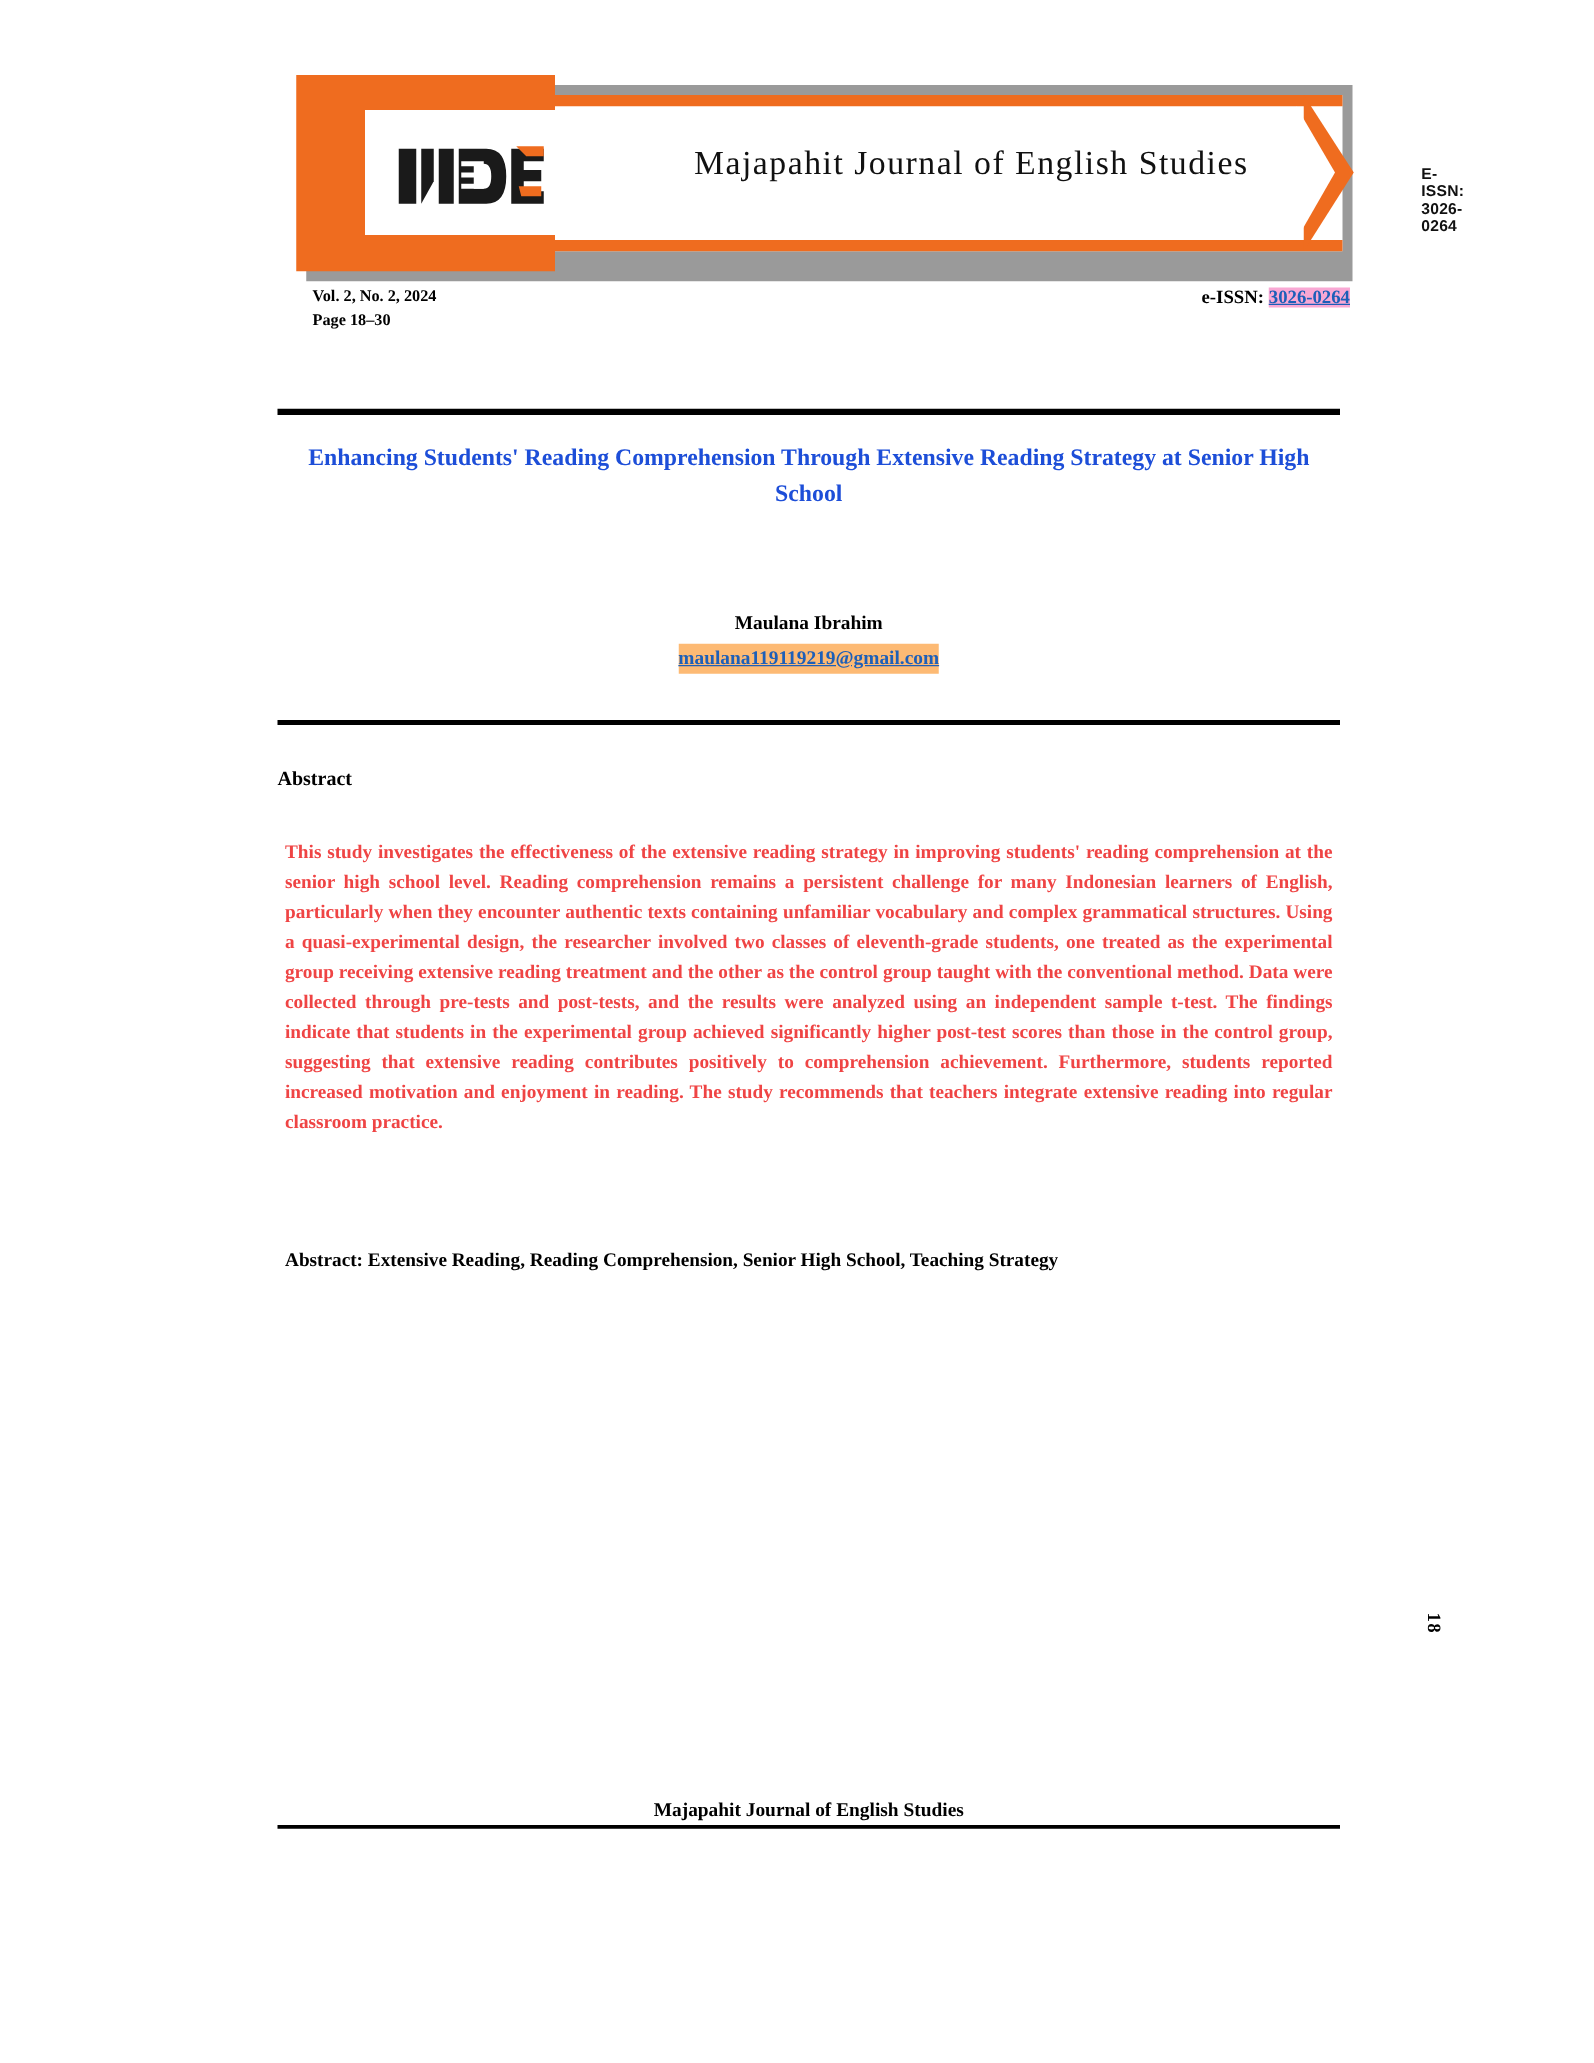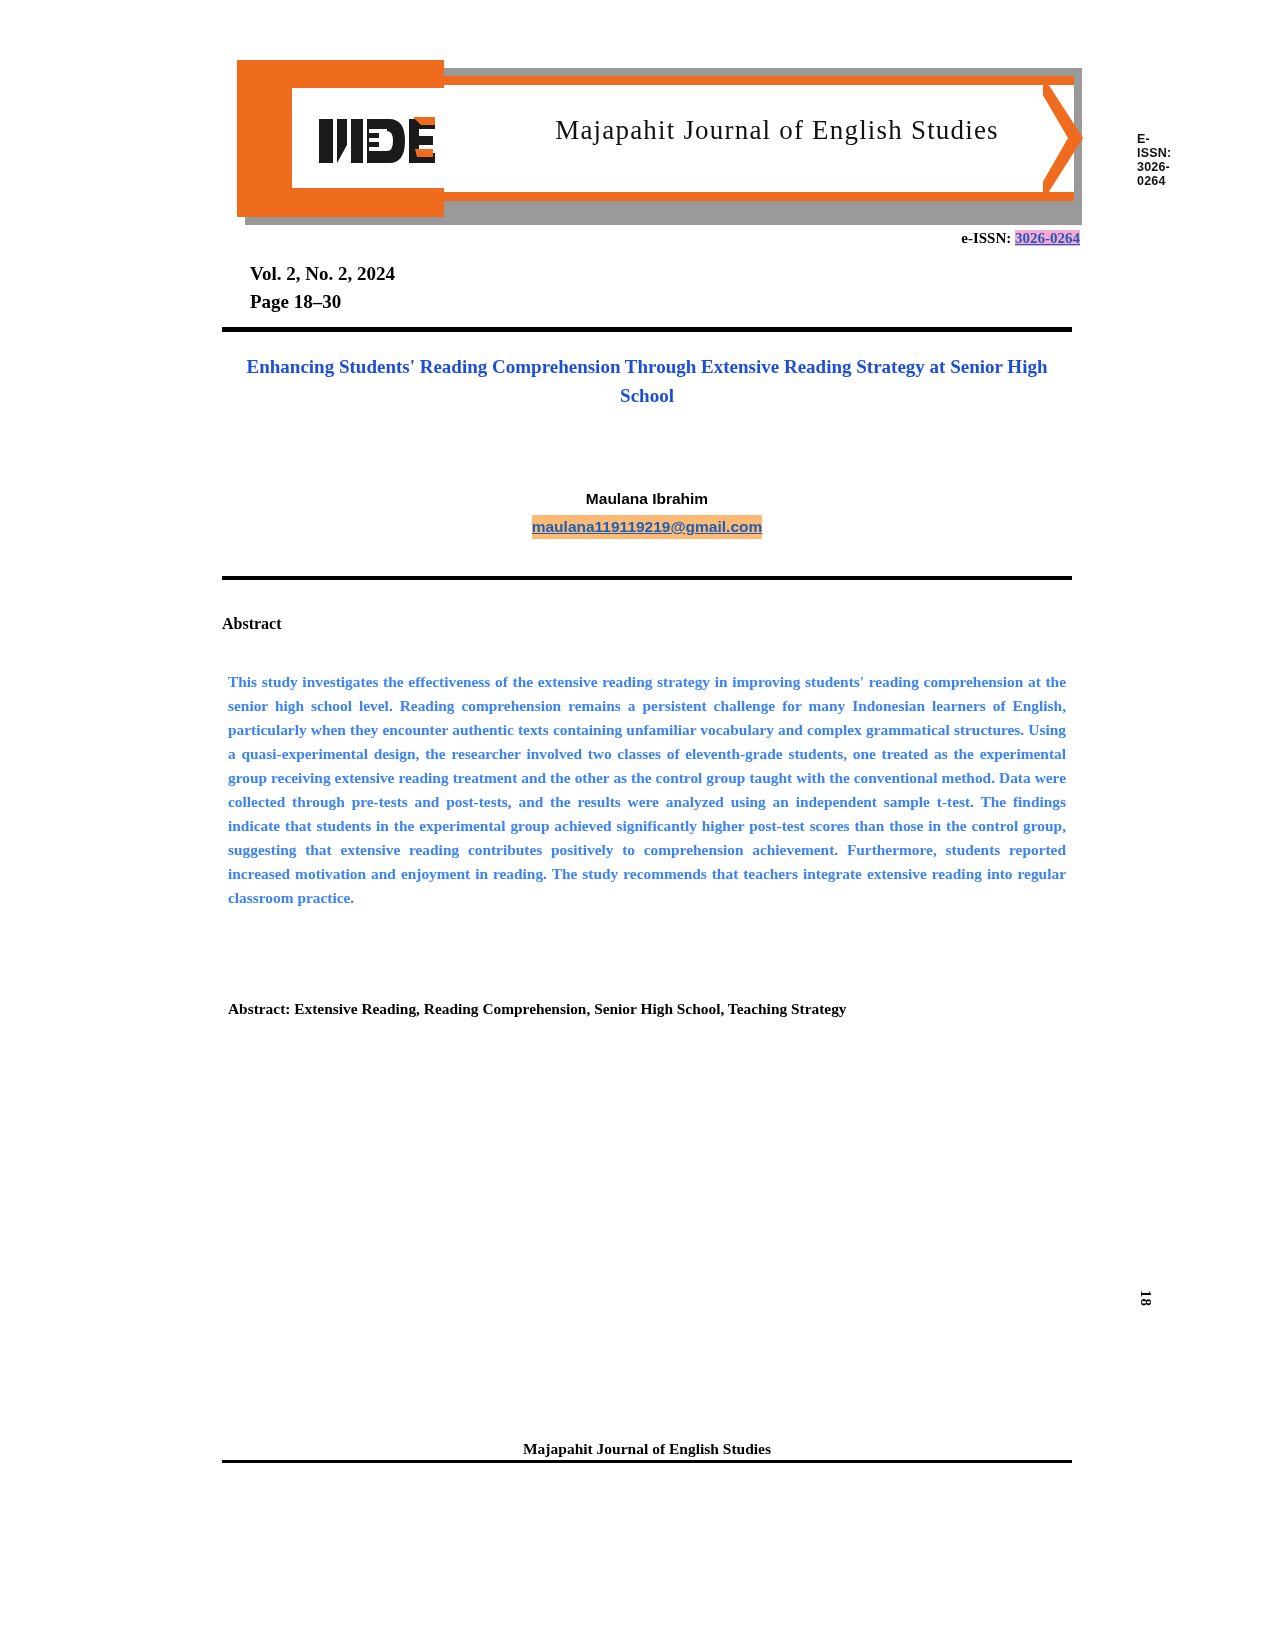--- a/index.html
+++ b/index.html
@@ -110,25 +110,24 @@
     height: 66px;
   }
   .logo svg { display:block; }
 
   
   .vol-line {
     position: absolute;
     left: 250px;
     top: 228px;
     font-family: "Liberation Serif", serif;
-    font-size: 19px;
+    font-size: 13px;
     font-weight: bold;
     line-height: 1.45;
     color: #000;
-    margin-top: 32px;
   }
   .eissn-line {
     position: absolute;
     right: 195px;
     top: 230px;
     font-family: "Liberation Serif", serif;
     font-size: 15px;
     font-weight: bold;
     white-space: nowrap;
   }
@@ -162,21 +161,21 @@
     color: #1d4ed8;
   }
 
   
   .authors {
     position: absolute;
     left: 222px;
     top: 487px;
     width: 850px;
     text-align: center;
-    font-family: Liberation Sans, sans-serif;
+    font-family: Liberation Serif, serif;
     font-size: 15.5px;
     font-weight: bold;
     line-height: 1.55;
   }
   .affil {
     margin-top: 2px;
     font-size: 15.5px;
     font-weight: bold;
   }
   .email a, .email {
@@ -202,21 +201,21 @@
   .abs-body {
     position: absolute;
     left: 228px;
     top: 670px;
     width: 838px;
     font-family: "Liberation Serif", serif;
     font-size: 15.4px;
     font-weight: bold;
     line-height: 1.56;
     text-align: justify;
-    color: #3b82f6;
+    color: #ef4444;
   }
   .keywords {
     position: absolute;
     left: 228px;
     top: 1000px;
     width: 838px;
     font-size: 15.4px;
     font-weight: bold;
   }
 

